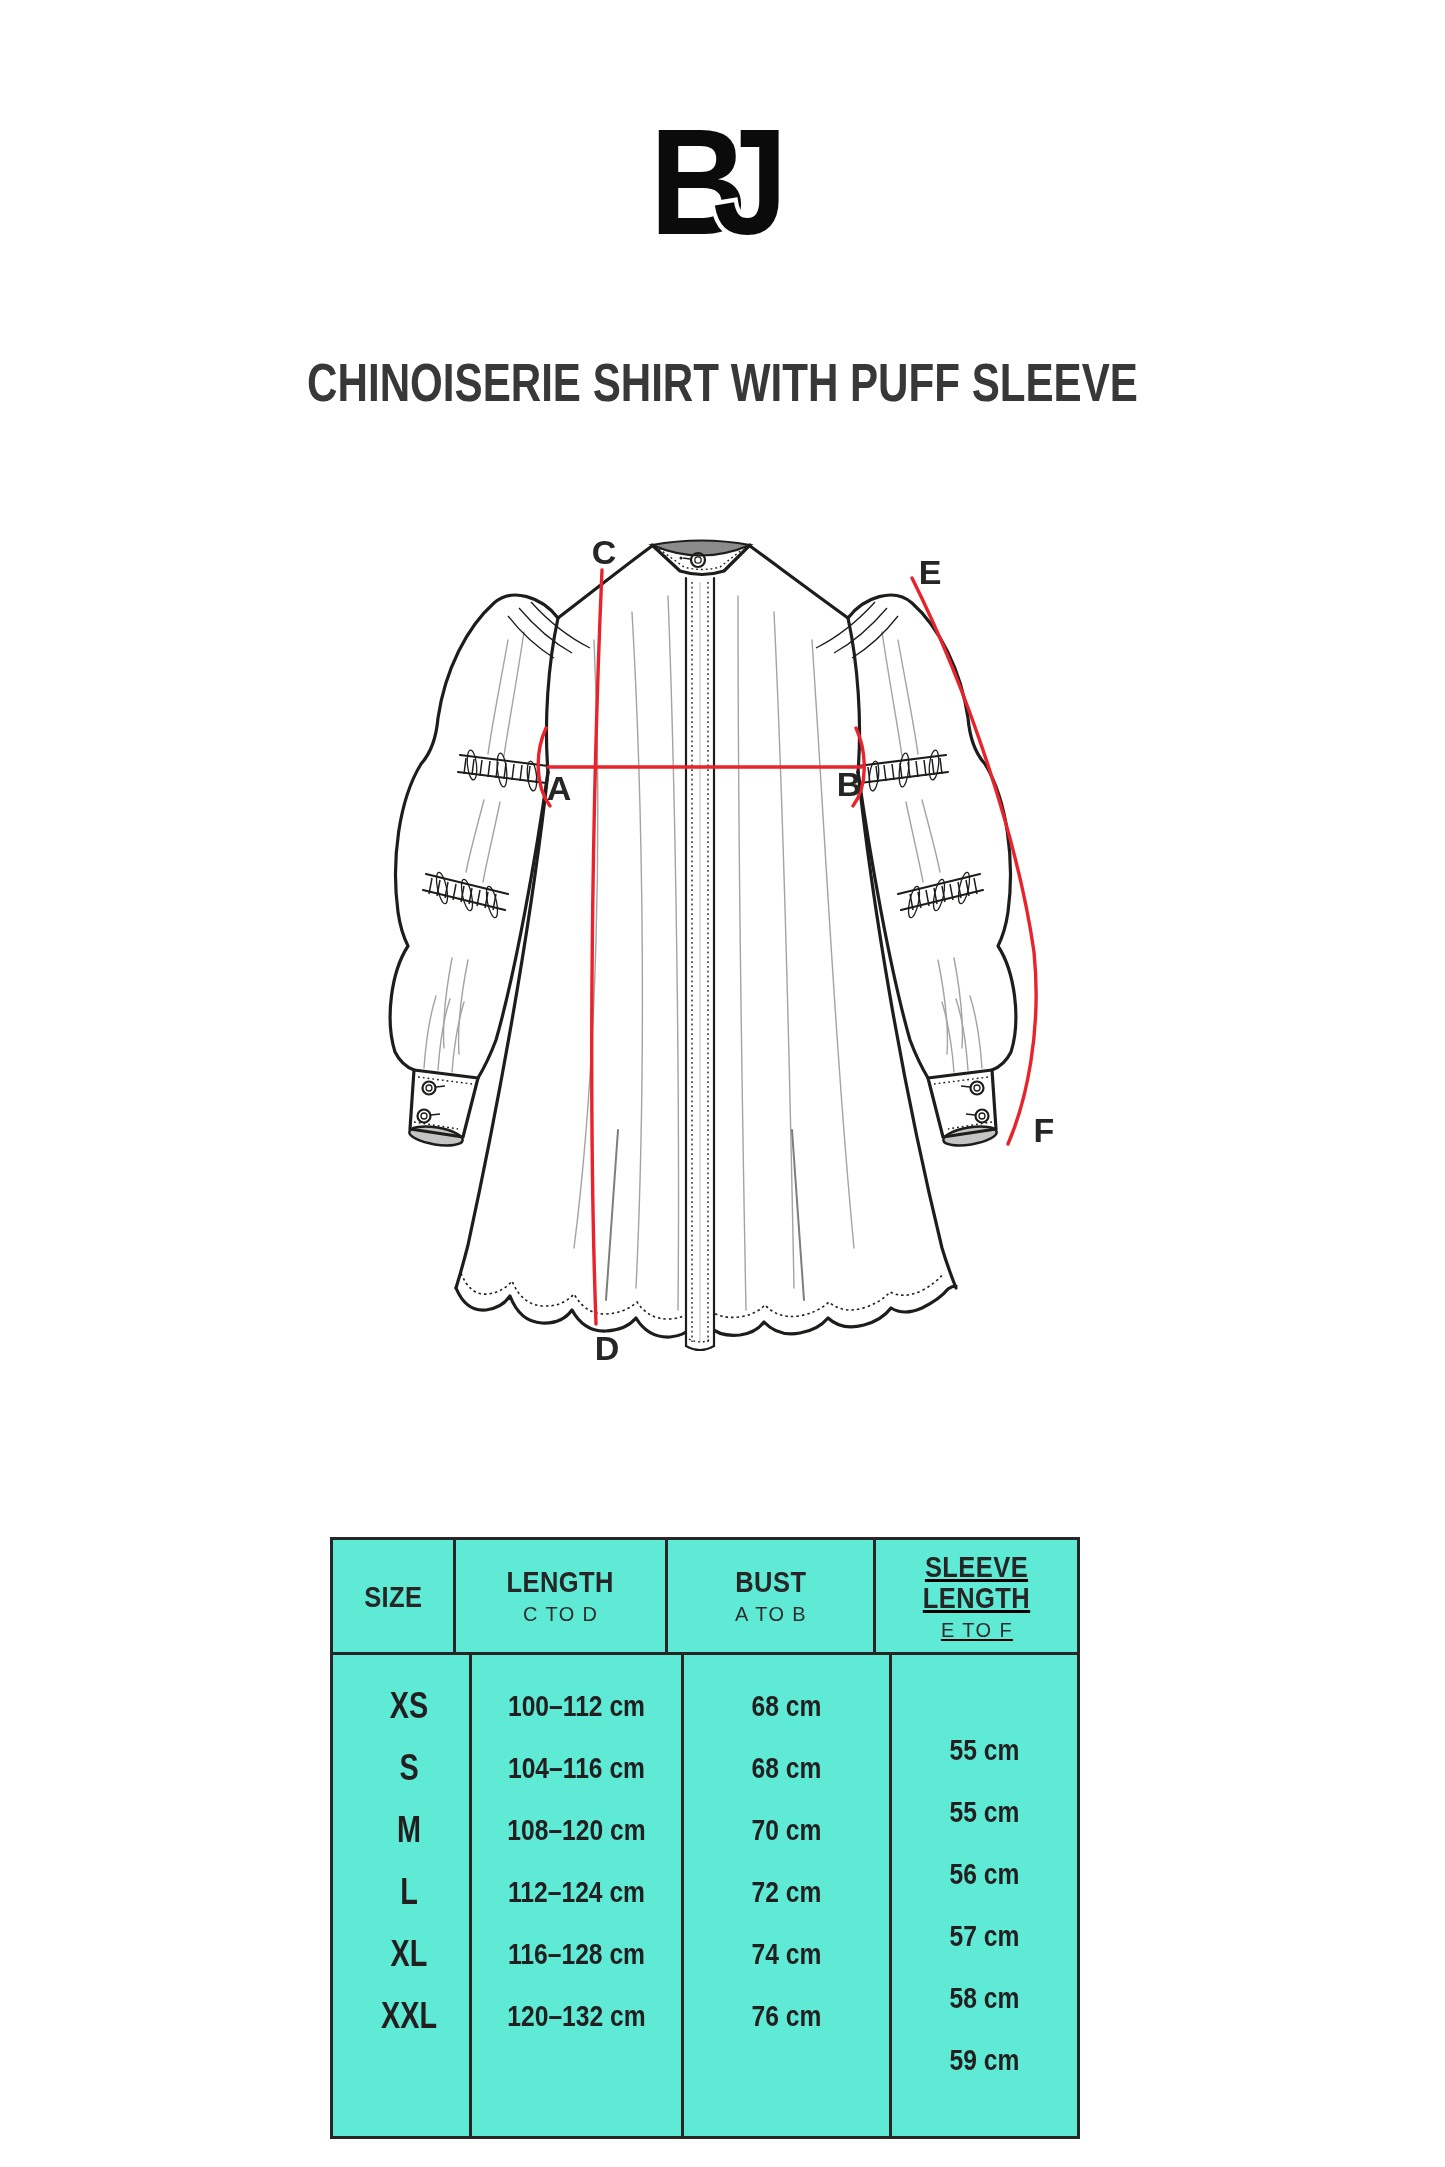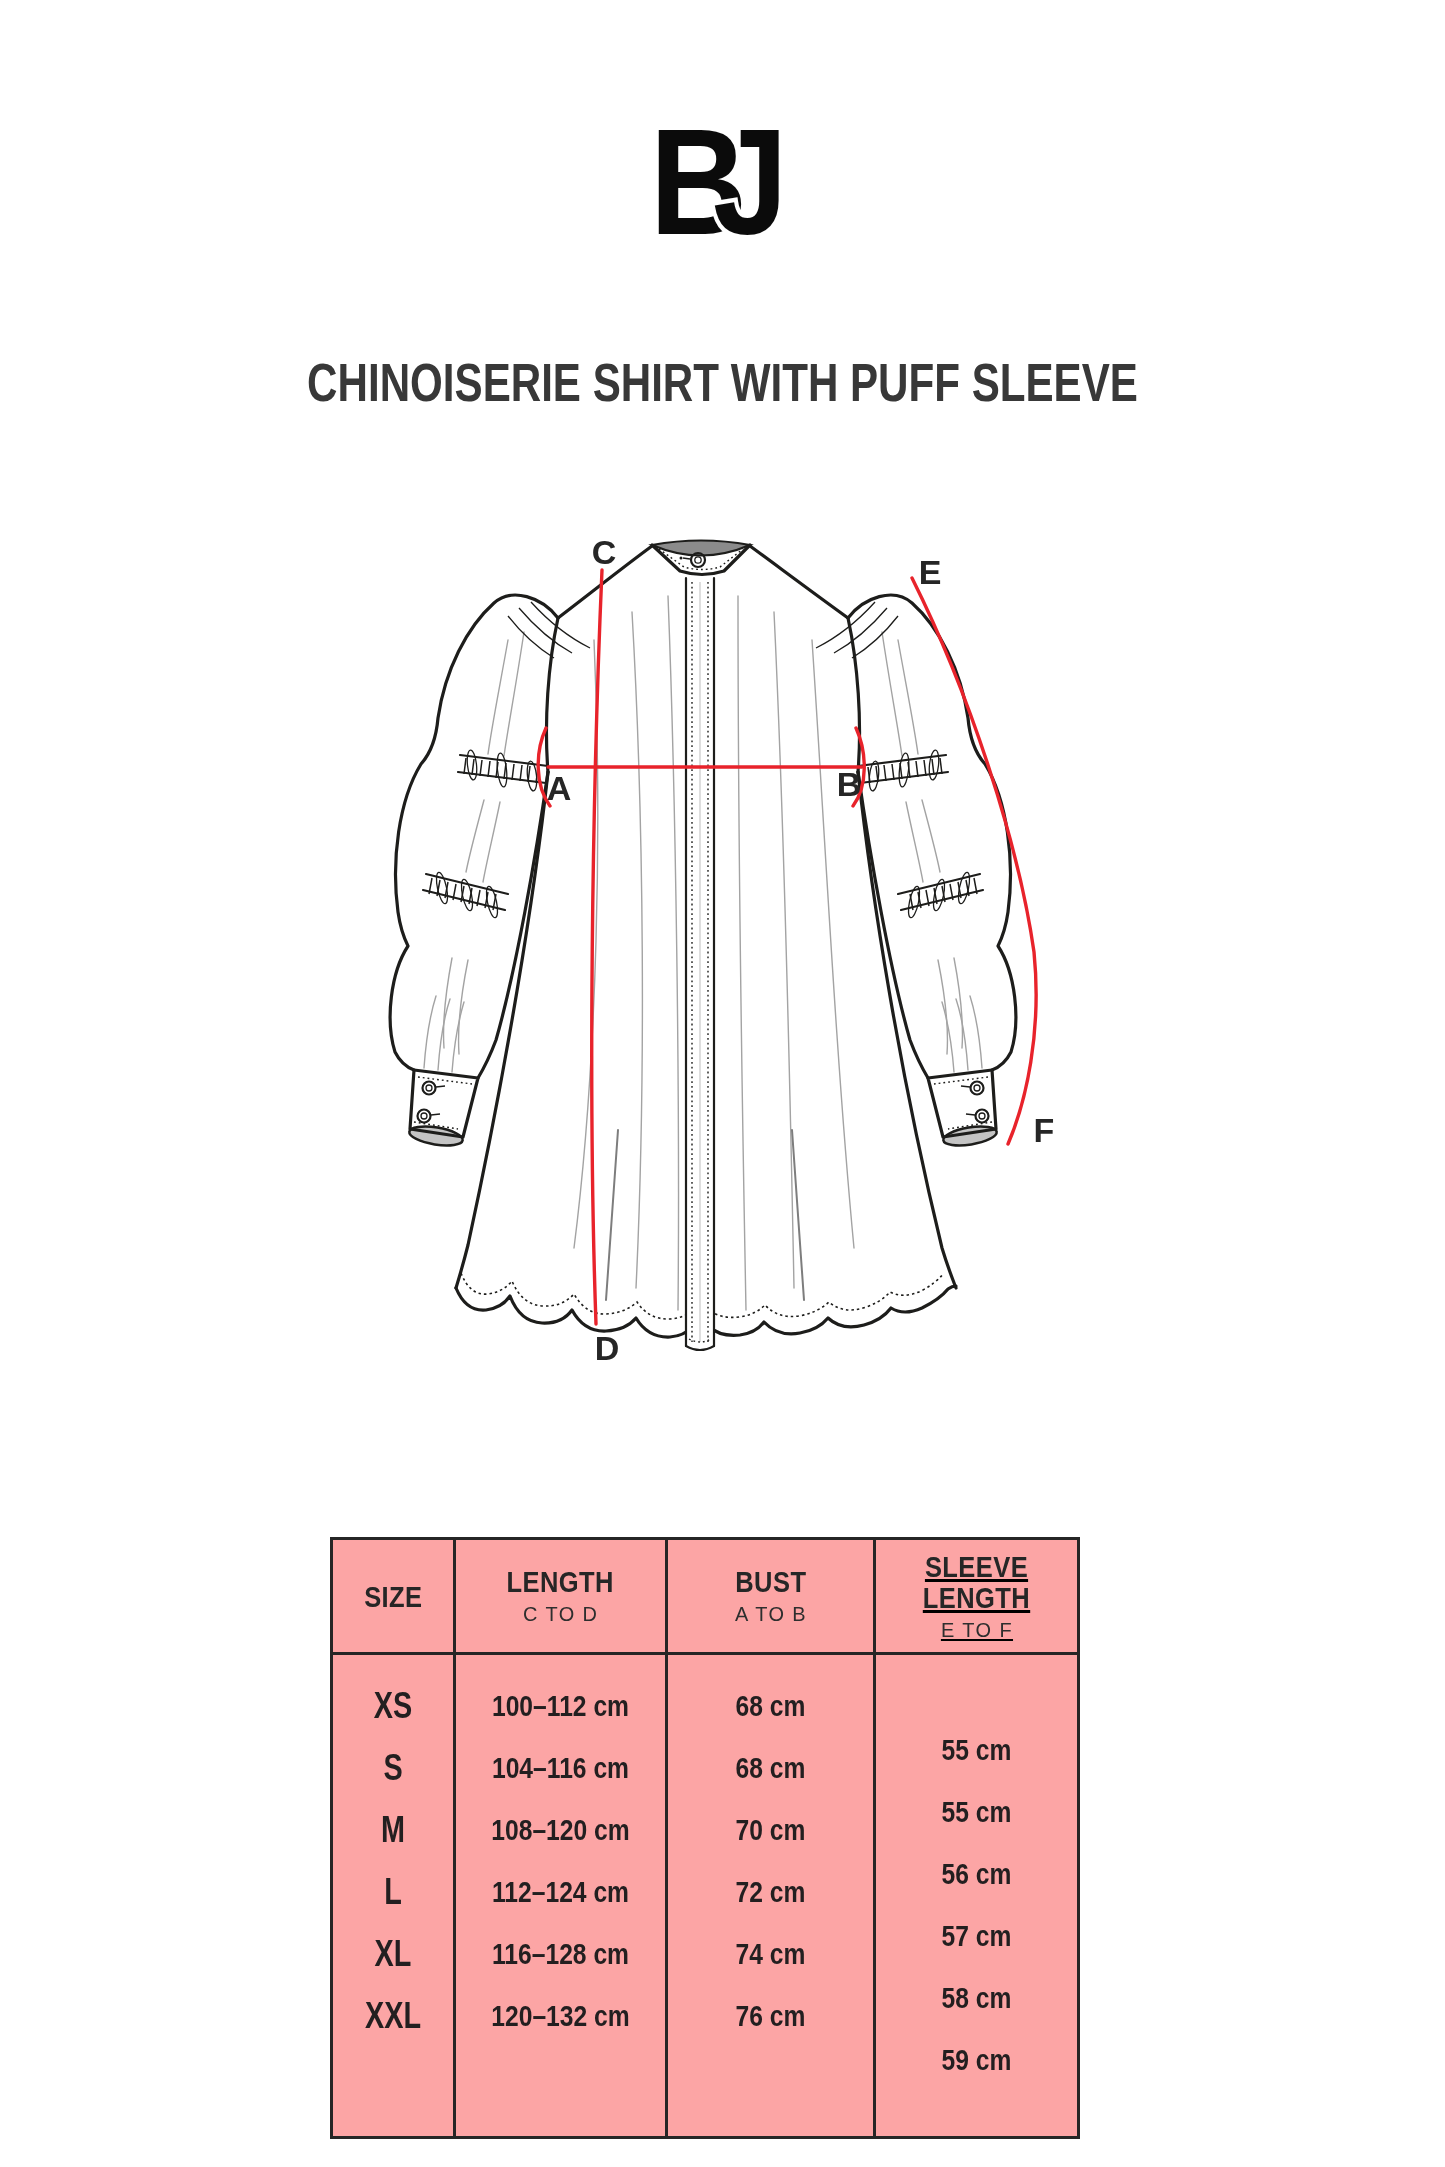--- a/index.html
+++ b/index.html
@@ -25,31 +25,31 @@
   .stitch{stroke:#1d1d1b;fill:none;stroke-width:1.4;stroke-dasharray:1.8 3;}
   .hemstitch{stroke:#1d1d1b;fill:none;stroke-width:1.6;stroke-dasharray:2.5 3;}
   .tick{stroke:#1d1d1b;fill:none;stroke-width:1.5;}
   .scrib{stroke:#1d1d1b;fill:none;stroke-width:1.3;}
   .red{stroke:#e8232b;fill:none;stroke-width:3.4;stroke-linecap:round;}
   .lbl{font-family:"Liberation Sans",sans-serif;font-weight:bold;font-size:34px;
        fill:#262626;text-anchor:middle;}
 
   
   .size-table{position:absolute;left:330px;top:1537px;width:750px;
-              border:3px solid #262626;box-sizing:border-box;background:#fca5a5;}
+              border:3px solid #262626;box-sizing:border-box;background:#5eead4;}
   .thead{display:grid;grid-template-columns:123px 212px 208px 1fr;
          border-bottom:3px solid #262626;}
   .th{border-right:3px solid #262626;height:112px;display:flex;flex-direction:column;
       align-items:center;justify-content:center;gap:5px;padding:0 6px;box-sizing:border-box;}
   .th:last-child{border-right:none;text-decoration:underline;}
   .th-label{font-weight:bold;font-size:30px;line-height:31px;color:#262626;
             transform:scaleX(0.85);text-align:center;letter-spacing:0.5px;}
   .th-sub{font-size:21px;color:#2e2e2e;transform:scaleX(0.95);letter-spacing:1.5px;}
   .th-sub:empty{display:none;}
-  .tbody{display:grid;grid-template-columns:123px 212px 208px 1fr;}
+  .tbody{display:grid;grid-template-columns:123px 212px 208px 1fr;padding-left:16px;}
   .tcol{border-right:3px solid #262626;padding:20px 0 45px;box-sizing:border-box;}
   .tcol:last-child{border-right:none;margin-top:44px;}
   .tcell{height:62px;display:flex;align-items:center;justify-content:center;}
   .size-cell{font-weight:bold;font-size:36px;transform:scaleX(0.8);color:#231f20;}
   .val-cell{font-weight:bold;font-size:29px;transform:scaleX(0.85);color:#231f20;}
 </style>
 </head>
 <body>
 
 <div class="page">

